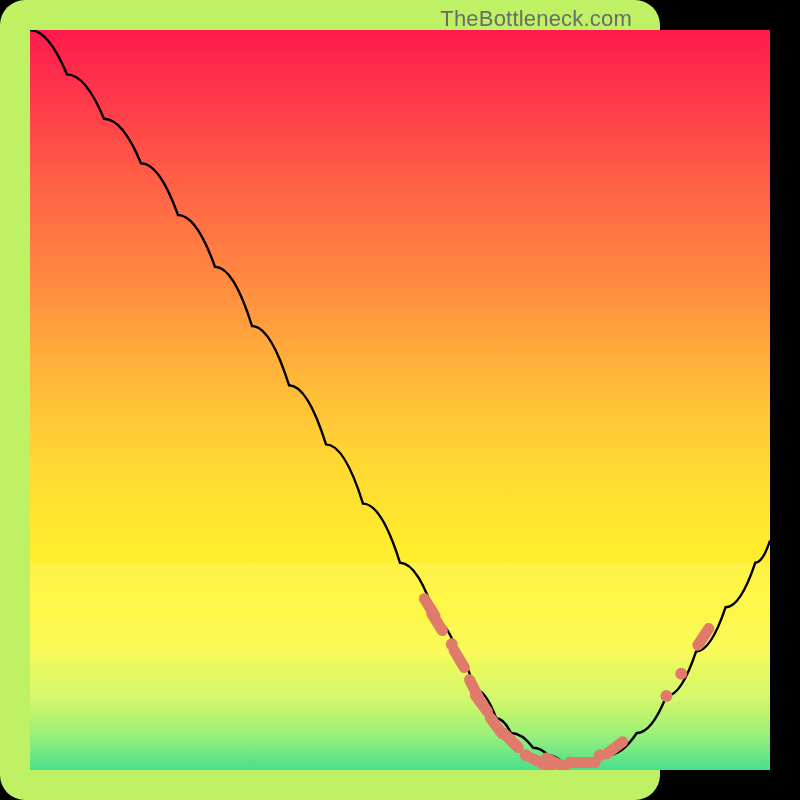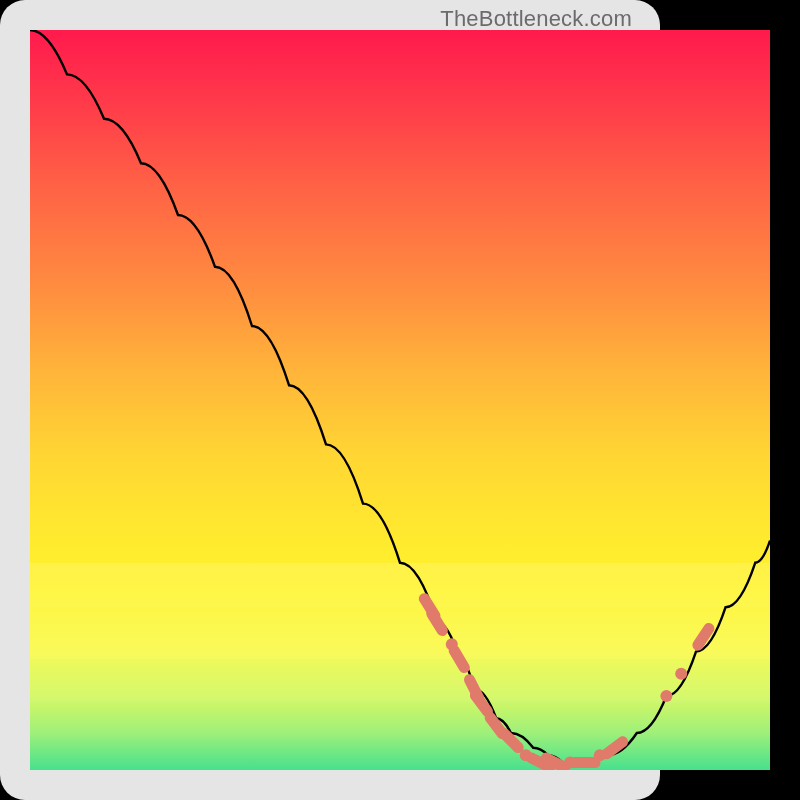--- a/index.html
+++ b/index.html
@@ -10,21 +10,21 @@
     background: #000;
     overflow: hidden;
     font-family: Arial, Helvetica, sans-serif;
   }
   .frame {
     position: absolute;
     left: 0;
     top: 0;
     width: 660px;
     height: 800px;
-    background: #e5e5e5;
+    background: #bef264;
     border-radius: 25px;
   }
   .plot {
     position: absolute;
     left: 30px;
     top: 30px;
     width: 740px;
     height: 740px;
     background: linear-gradient(to bottom,
       #ff1a4d 0%,

